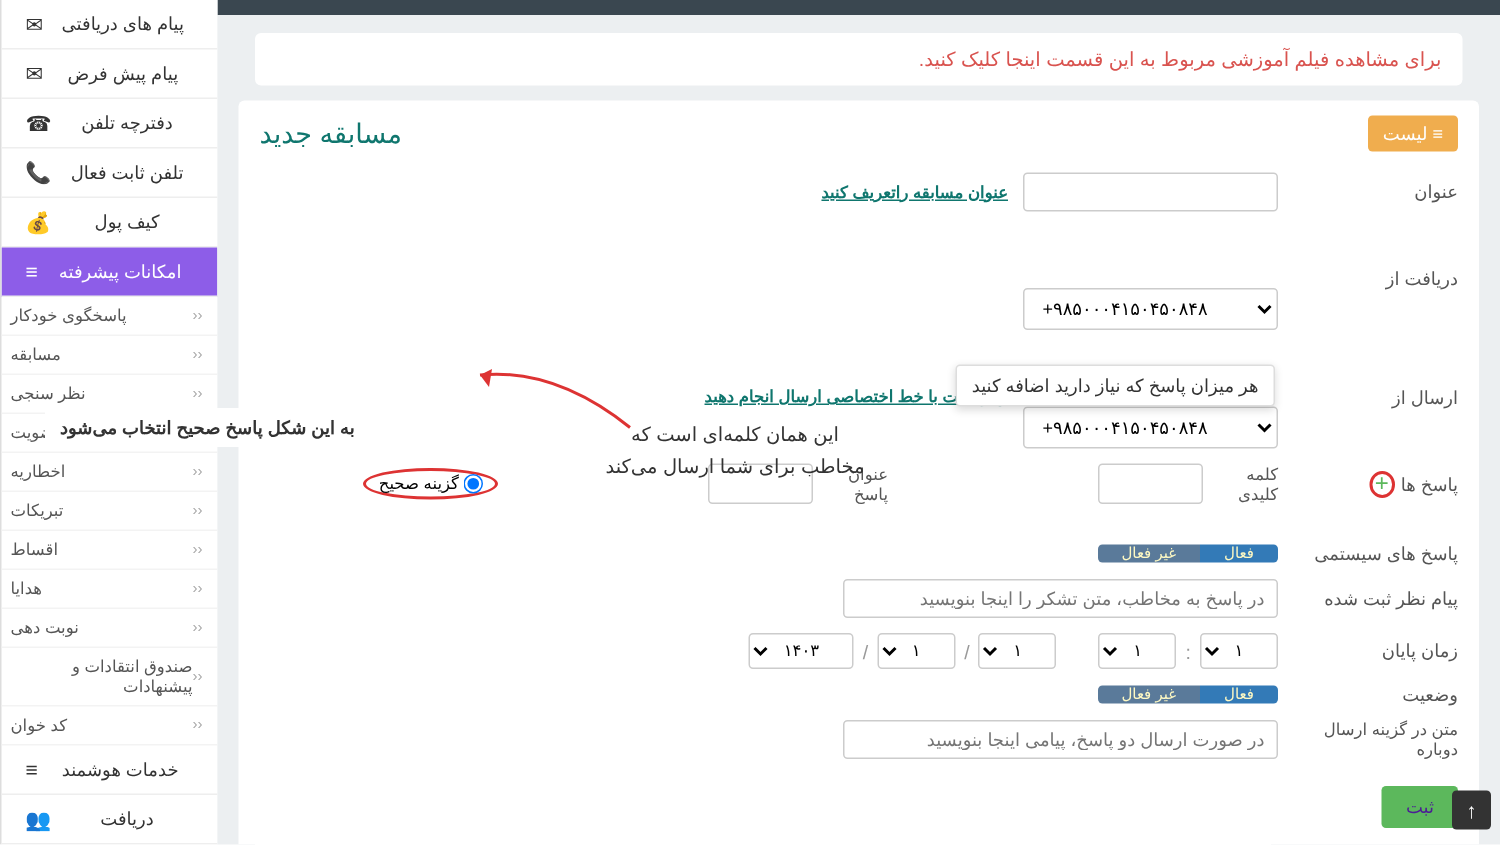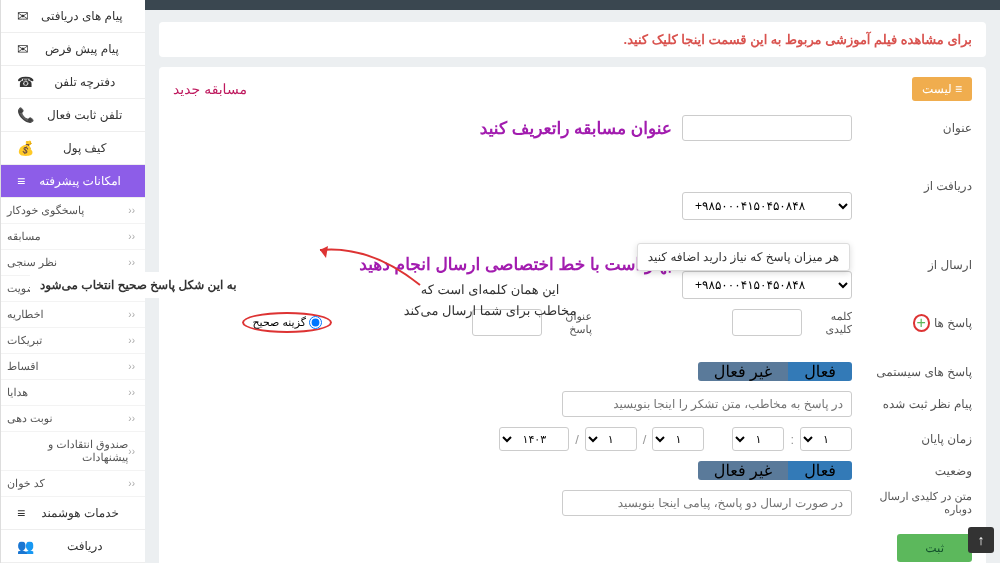--- a/index.html
+++ b/index.html
@@ -10,56 +10,56 @@
 .sidebar { width: 145px; background: #fff; border-left: 1px solid #ddd; overflow-y: auto; }
 .side-item { display: flex; align-items: center; justify-content: space-between; padding: 8px 10px; border-bottom: 1px solid #eee; color: #333; cursor: pointer; font-size: 12px; }
 .side-item.active { background: #8d5de8; color: #fff; }
 .side-item .label { flex: 1; text-align: center; }
 .side-item .icon { font-size: 14px; margin-left: 6px; }
 .side-sub { padding: 6px 10px 6px 6px; font-size: 11px; color: #555; border-bottom: 1px solid #f3f3f3; display: flex; justify-content: space-between; align-items: center; cursor: pointer; }
 .side-sub .chev { color: #aaa; font-size: 10px; }
 
 .main { flex: 1; background: #eceff1; overflow: hidden; position: relative; }
 .topbar { background: #3a4750; height: 10px; }
-.notice { background: #fff; margin: 12px 14px 10px; padding: 10px 14px; color: #d9534f; font-size: 13px; border-radius: 4px; font-weight: bold; }
+.notice { background: #fff; margin: 12px 25px 10px; padding: 10px 14px; color: #d9534f; font-size: 13px; border-radius: 4px; }
 
 .panel { background: #fff; margin: 0 14px 14px; border-radius: 4px; padding: 10px 14px 16px; position: relative; }
 .panel-head { display: flex; justify-content: space-between; align-items: center; margin-bottom: 14px; }
-.panel-title { color: #be185d; font-size: 14px; }
+.panel-title { color: #0f766e; font-size: 18px; }
 .btn-list { background: #f0ad4e; color: #fff; border: none; padding: 5px 10px; border-radius: 3px; font-size: 12px; cursor: pointer; }
 
 .form-row { display: flex; align-items: center; margin-bottom: 10px; gap: 10px; }
 .form-label { width: 110px; text-align: right; color: #555; font-size: 12px; flex-shrink: 0; }
 .form-ctrl { flex: 0 0 170px; }
 .form-ctrl input, .form-ctrl select, .form-ctrl-wide input, .form-ctrl-wide textarea { width: 100%; border: 1px solid #ccc; border-radius: 3px; padding: 5px 8px; font-family: inherit; font-size: 12px; direction: rtl; }
 .form-ctrl select { direction: ltr; text-align: left; background: #fff; margin-top: 41px; }
 .form-ctrl-wide { flex: 0 0 290px; }
 
-.hint { color: #a21caf; font-size: 17px; font-weight: bold; }
+.hint { color: #0f766e; font-size: 11px; font-weight: bold; text-decoration: underline; }
 
 .answer-row { display: flex; align-items: center; gap: 10px; margin-bottom: 10px; }
 .answer-label { width: 110px; text-align: right; color: #555; font-size: 12px; display: flex; align-items: center; gap: 4px; }
 .plus-icon { color: #5cb85c; font-size: 16px; cursor: pointer; border: 2px solid #d33; border-radius: 50%; padding: 0 2px; line-height: 14px; }
 
 .answer-fields { display: flex; align-items: center; gap: 10px; flex-wrap: wrap; }
 .small-label { font-size: 11px; color: #555; width: 40px; text-align: right; }
 .small-input { width: 70px; border: 1px solid #ccc; border-radius: 3px; padding: 5px; }
 
 .radio-wrap { border: 2px solid #d33; border-radius: 50%/50%; padding: 2px 8px; font-size: 11px; display: inline-flex; gap: 3px; }
 
 .btn-grp { display: inline-flex; }
-.btn-grp button { border: none; padding: 0 16px; font-size: 16px; cursor: pointer; color: #000000; }
+.btn-grp button { border: none; padding: 0 16px; font-size: 10px; cursor: pointer; color: #fef9c3; }
 .btn-active { background: #337ab7; border-radius: 0 3px 3px 0; }
 .btn-inactive { background: #5a7a9a; border-radius: 3px 0 0 3px; }
 
 .date-row { display: flex; align-items: center; gap: 6px; }
 .date-row select { border: 1px solid #ccc; border-radius: 3px; padding: 4px 18px 4px 6px; font-size: 11px; background: #fff; }
 .date-sep { color: #999; }
 
-.btn-submit { background: #5cb85c; color: #14532d; border: none; padding: 7px 28px; border-radius: 3px; font-size: 12px; cursor: pointer; margin-top: 8px; }
+.btn-submit { background: #5cb85c; color: #4c1d95; border: none; padding: 7px 16px; border-radius: 3px; font-size: 12px; cursor: pointer; margin-top: 8px; }
 
 .callout { position: absolute; background: #fff; border: 1px solid #ddd; padding: 6px 10px; font-size: 12px; color: #333; box-shadow: 0 2px 6px rgba(0,0,0,0.15); border-radius: 3px; z-index: 5; white-space: nowrap; }
 .callout-1 { top: 243px; right: 150px; }
 .callout-2 { top: 272px; left: 30px; border:none; box-shadow:none; font-weight:bold; }
 .callout-3 { position:absolute; top: 280px; left: 370px; color: #333; font-size: 13px; font-weight: normal; text-align:center; line-height:1.6; width:240px; }
 
 .arrow { position: absolute; z-index: 4; }
 .arrow svg { overflow: visible; }
 
 .scroll-top { position: absolute; bottom: 10px; right: 6px; background: #333; color: #fff; width: 26px; height: 26px; border-radius: 3px; display: flex; align-items: center; justify-content: center; cursor: pointer; font-size: 14px; z-index:10; }
@@ -145,21 +145,21 @@
 
       <div class="form-row">
         <div class="form-label">وضعیت</div>
         <div class="btn-grp">
           <button class="btn-active">فعال</button>
           <button class="btn-inactive">غیر فعال</button>
         </div>
       </div>
 
       <div class="form-row">
-        <div class="form-label" style="font-size:11px">متن در کلیدی ارسال دوباره</div>
+        <div class="form-label" style="font-size:11px">متن در گزینه ارسال دوباره</div>
         <div class="form-ctrl-wide"><input type="text" placeholder="در صورت ارسال دو پاسخ، پیامی اینجا بنویسید" style=""></div>
       </div>
 
       <button class="btn-submit">ثبت</button>
     </div>
   </div>
 
   <div class="sidebar">
     <div class="side-item">
         <span class="label">پیام های دریافتی</span>

